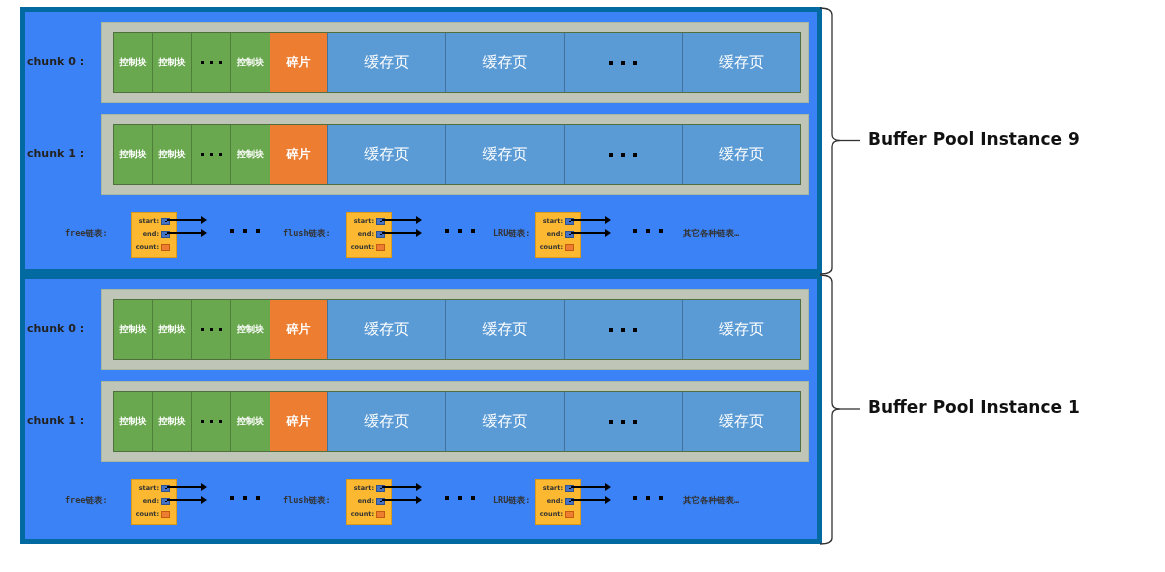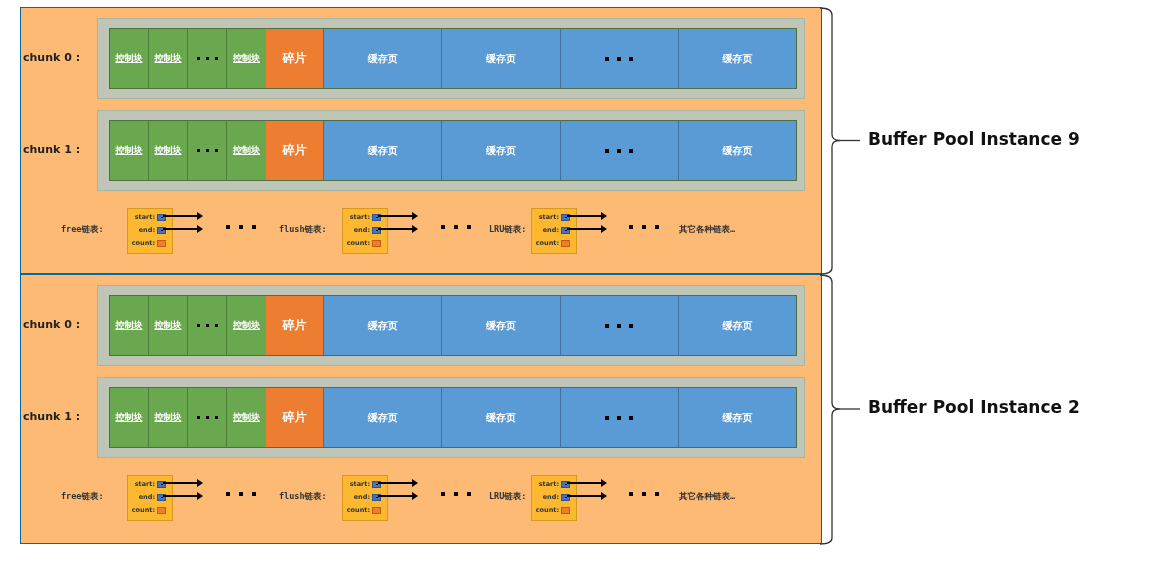--- a/index.html
+++ b/index.html
@@ -1,30 +1,30 @@
 <!DOCTYPE html>
 <html><head>
 <meta charset="utf-8">
 <style>
   html, body { margin:0; padding:0; background:#ffffff; }
   body { width:1165px; height:572px; position:relative; overflow:hidden;
          font-family:"DejaVu Sans", "Liberation Sans", sans-serif; }
-  .instance { position:absolute; left:20px; width:802px; background:#fdba74;
-              border:1px solid #0369a1; box-sizing:border-box; }
+  .instance { position:absolute; left:20px; width:802px; background:#3b82f6;
+              border:5px solid #0369a1; box-sizing:border-box; }
   .chunk-label { position:absolute; left:2px; font-size:11px; font-weight:bold; color:#222;
                  font-family:"DejaVu Sans", sans-serif; }
   .chunk-frame { position:absolute; left:76px; width:708px; height:81px; background:#bfc5b7;
                  border:1px solid #a8b7a0; box-sizing:border-box; }
   .blocks { position:absolute; left:11px; top:9px; height:61px; width:688px; display:flex;
             border:1px solid #4f6f3e; box-sizing:border-box; }
   .blk { height:100%; display:flex; align-items:center; justify-content:center; color:#ffffff;
          font-size:10px; font-weight:bold; box-sizing:border-box; white-space:nowrap; }
-  .ctl { width:39px; background:#6aa84f; border-right:1px solid #4f7d3a; font-size:9px;text-decoration:underline; }
+  .ctl { width:39px; background:#6aa84f; border-right:1px solid #4f7d3a; font-size:9px; }
   .frag { width:57px; background:#ed7d31; font-size:12px; }
-  .page { flex:1; background:#5b9bd5; border-left:1px solid #41719c; font-size:10px; font-weight:bold; }
+  .page { flex:1; background:#5b9bd5; border-left:1px solid #41719c; font-size:15px; font-weight:normal; }
   .dots { letter-spacing:0; }
   .dots span { display:inline-block; width:4px; height:4px; background:#000; margin:0 4px; }
   .lists { position:absolute; left:0; width:100%; height:48px; }
   .list-label { position:absolute; font-family:"DejaVu Sans Mono", monospace; font-size:8.5px; font-weight:bold;
                 color:#333; top:16px; white-space:nowrap; }
   .lbox { position:absolute; top:0; width:46px; height:46px; background:#fbb830;
           border:1px solid #d99a1c; box-sizing:border-box; font-size:6.5px; font-weight:bold; color:#333; }
   .lrow { position:absolute; right:6px; display:flex; align-items:center; gap:2px; }
   .ptr { width:9px; height:7px; background:#4472c4; border:1px solid #2f528f; box-sizing:border-box; position:relative; }
   .ptr::after { content:""; position:absolute; left:3px; top:2px; width:2px; height:1px; background:#000; }
@@ -276,14 +276,14 @@
           <span></span>
           <span></span>
         </div>
         <div class="others" style="left: 658px;">其它各种链表…</div>
       </div>
     </div>
     <svg class="brace" width="50" height="272" style="top: 274px;">
       <path d="M2,1 Q14,1 14,8 L14,129 Q14,135 22,135 Q14,135 14,141 L14,264 Q14,270 2,270" fill="none" stroke="#333" stroke-width="1.3"></path>
       <line x1="22" y1="135" x2="42" y2="135" stroke="#333" stroke-width="1.3"></line>
     </svg>
-    <div class="brace-label" style="left: 868px; top: 397px;">Buffer Pool Instance 2</div>
+    <div class="brace-label" style="left: 868px; top: 397px;">Buffer Pool Instance 1</div>
   </div>
 
 </body></html>

